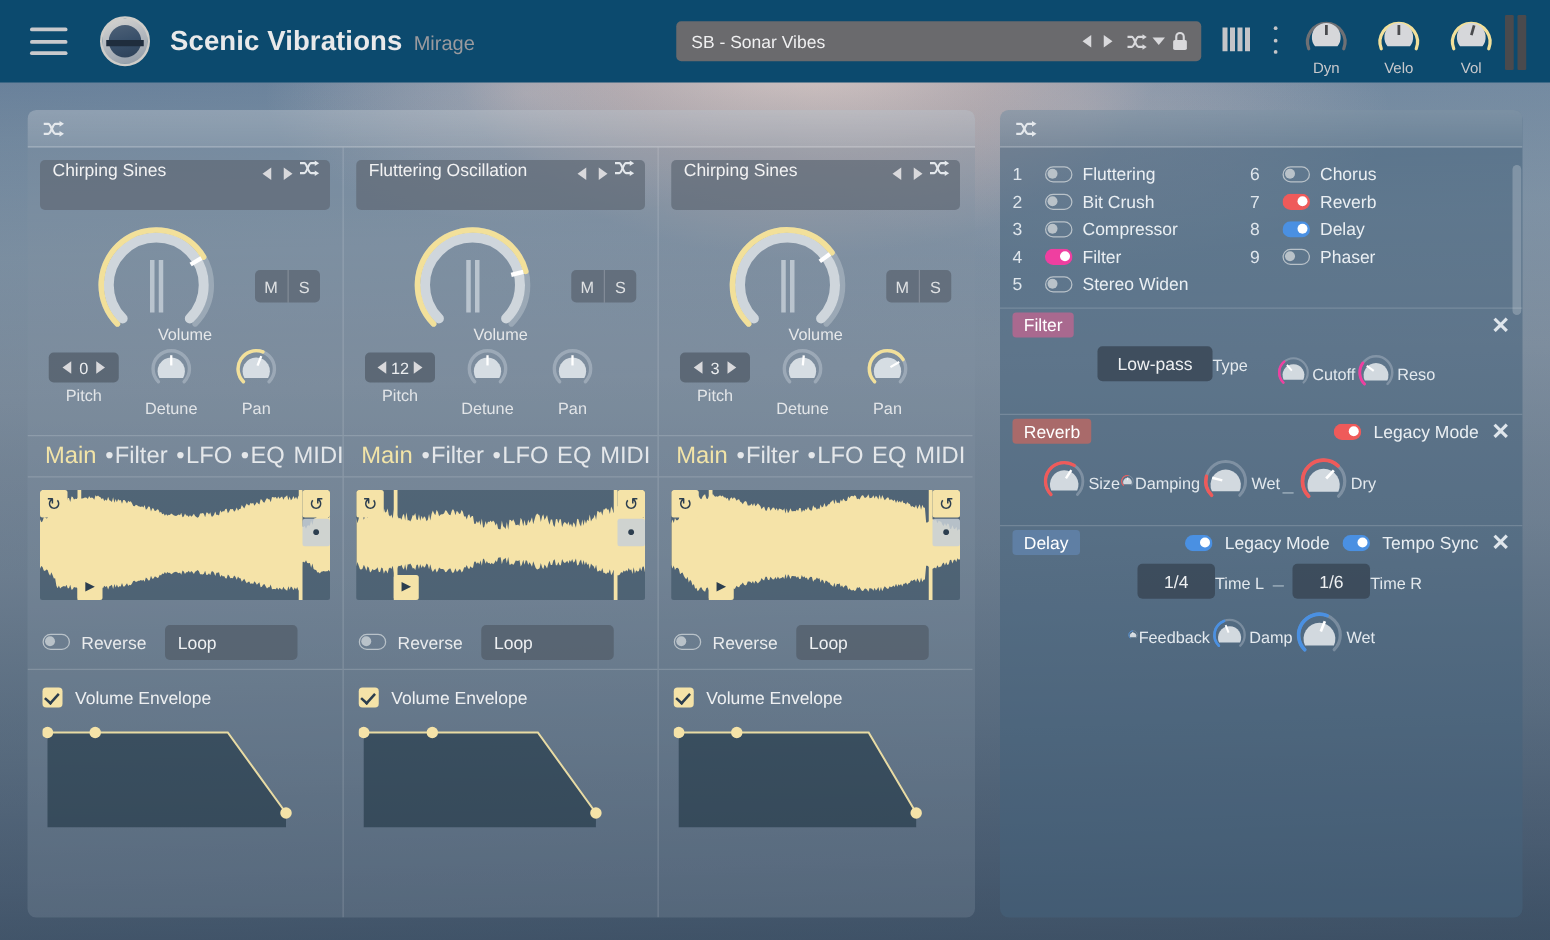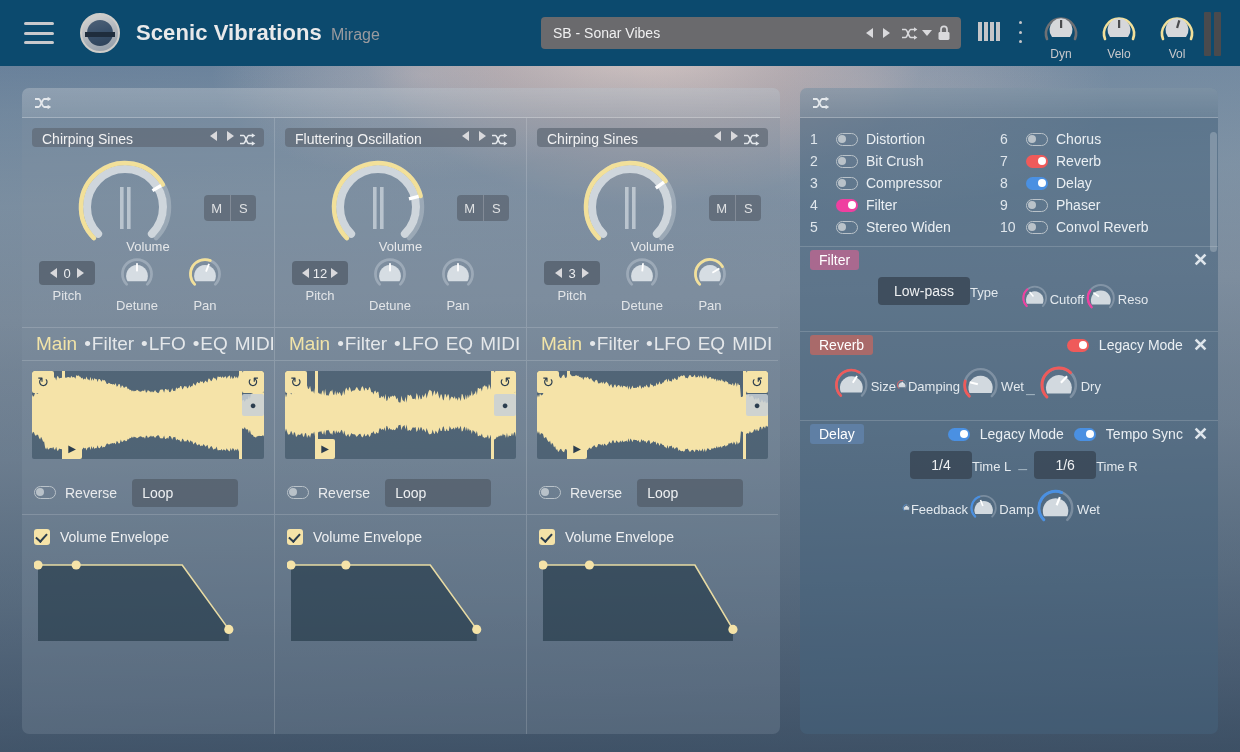--- a/index.html
+++ b/index.html
@@ -83,22 +83,22 @@
 
   #layers-panel { left:22px; top:88px; width:758px; height:646px; background: rgba(128,146,163,0.30); }
   #effects-panel { left:800px; top:88px; width:418px; height:646px; background: rgba(70,99,124,0.55); }
 
   .layers-body { display:flex; height:616px; }
   .layer { width:252px; position:relative; }
   .layer + .layer { border-left:1px solid rgba(255,255,255,0.16); }
 
   .lay-hdrow { padding:10px 10px 0 10px; }
   .lay-name {
-    height:19px; background: rgba(95,106,118,0.72); border-radius:4px;
-    display:flex; align-items:flex-end; padding:0 7px 0 10px;
+    height:40px; background: rgba(95,106,118,0.72); border-radius:4px;
+    display:flex; align-items:flex-start; padding:0 7px 0 10px;
   }
   .lay-name-txt { flex:1; font-size:14px; color:#f2f2f3; white-space:nowrap; overflow:hidden; }
 
   .shuffle { width:18px;height:14px; position:relative; cursor:pointer; flex:none; }
 
   .vol-row { height:108px; position:relative; }
   .vol-knob { position:absolute; left:48px; top:8px; }
   .vol-cap { position:absolute; left:0; right:0; top:92px; text-align:center; font-size:13px; color:#e6e8ea; }
   .ms { position:absolute; left:182px; top:48px; width:52px; height:26px; background:rgba(92,103,115,0.78); border-radius:4px; display:flex; }
   .ms div { flex:1; display:flex; align-items:center; justify-content:center; font-size:13px; color:#dfe1e3; cursor:pointer; }
@@ -647,21 +647,21 @@
           <path d="M13.6 0.7 L17.2 3 L13.6 5.3 Z" fill="#e4e8ec"></path>
           <path d="M13.6 8.7 L17.2 11 L13.6 13.3 Z" fill="#e4e8ec"></path>
         </svg>
       </div>
     </div>
     <div class="fx-list" id="fx-list">
       <div class="fx-col" id="fx-col-a">
           <div class="fx-item">
             <div class="fx-num">1</div>
             <div class="tg"></div>
-            <div class="fx-name">Distortion</div>
+            <div class="fx-name">Fluttering</div>
           </div>
           <div class="fx-item">
             <div class="fx-num">2</div>
             <div class="tg"></div>
             <div class="fx-name">Bit Crush</div>
           </div>
           <div class="fx-item">
             <div class="fx-num">3</div>
             <div class="tg"></div>
             <div class="fx-name">Compressor</div>
@@ -690,25 +690,20 @@
           </div>
           <div class="fx-item">
             <div class="fx-num">8</div>
             <div class="tg on blue"></div>
             <div class="fx-name">Delay</div>
           </div>
           <div class="fx-item">
             <div class="fx-num">9</div>
             <div class="tg"></div>
             <div class="fx-name">Phaser</div>
-          </div>
-          <div class="fx-item">
-            <div class="fx-num">10</div>
-            <div class="tg"></div>
-            <div class="fx-name">Convol Reverb</div>
           </div>
         </div>
       <div class="fx-scroll"></div>
     </div>
     <div id="fx-sections">
         <div class="fx-sec">
           <div class="fx-sec-hd">
             <div class="fx-badge bg-filter">Filter</div>
             <div class="fx-spacer"></div>
             <div class="fx-x">✕</div>

